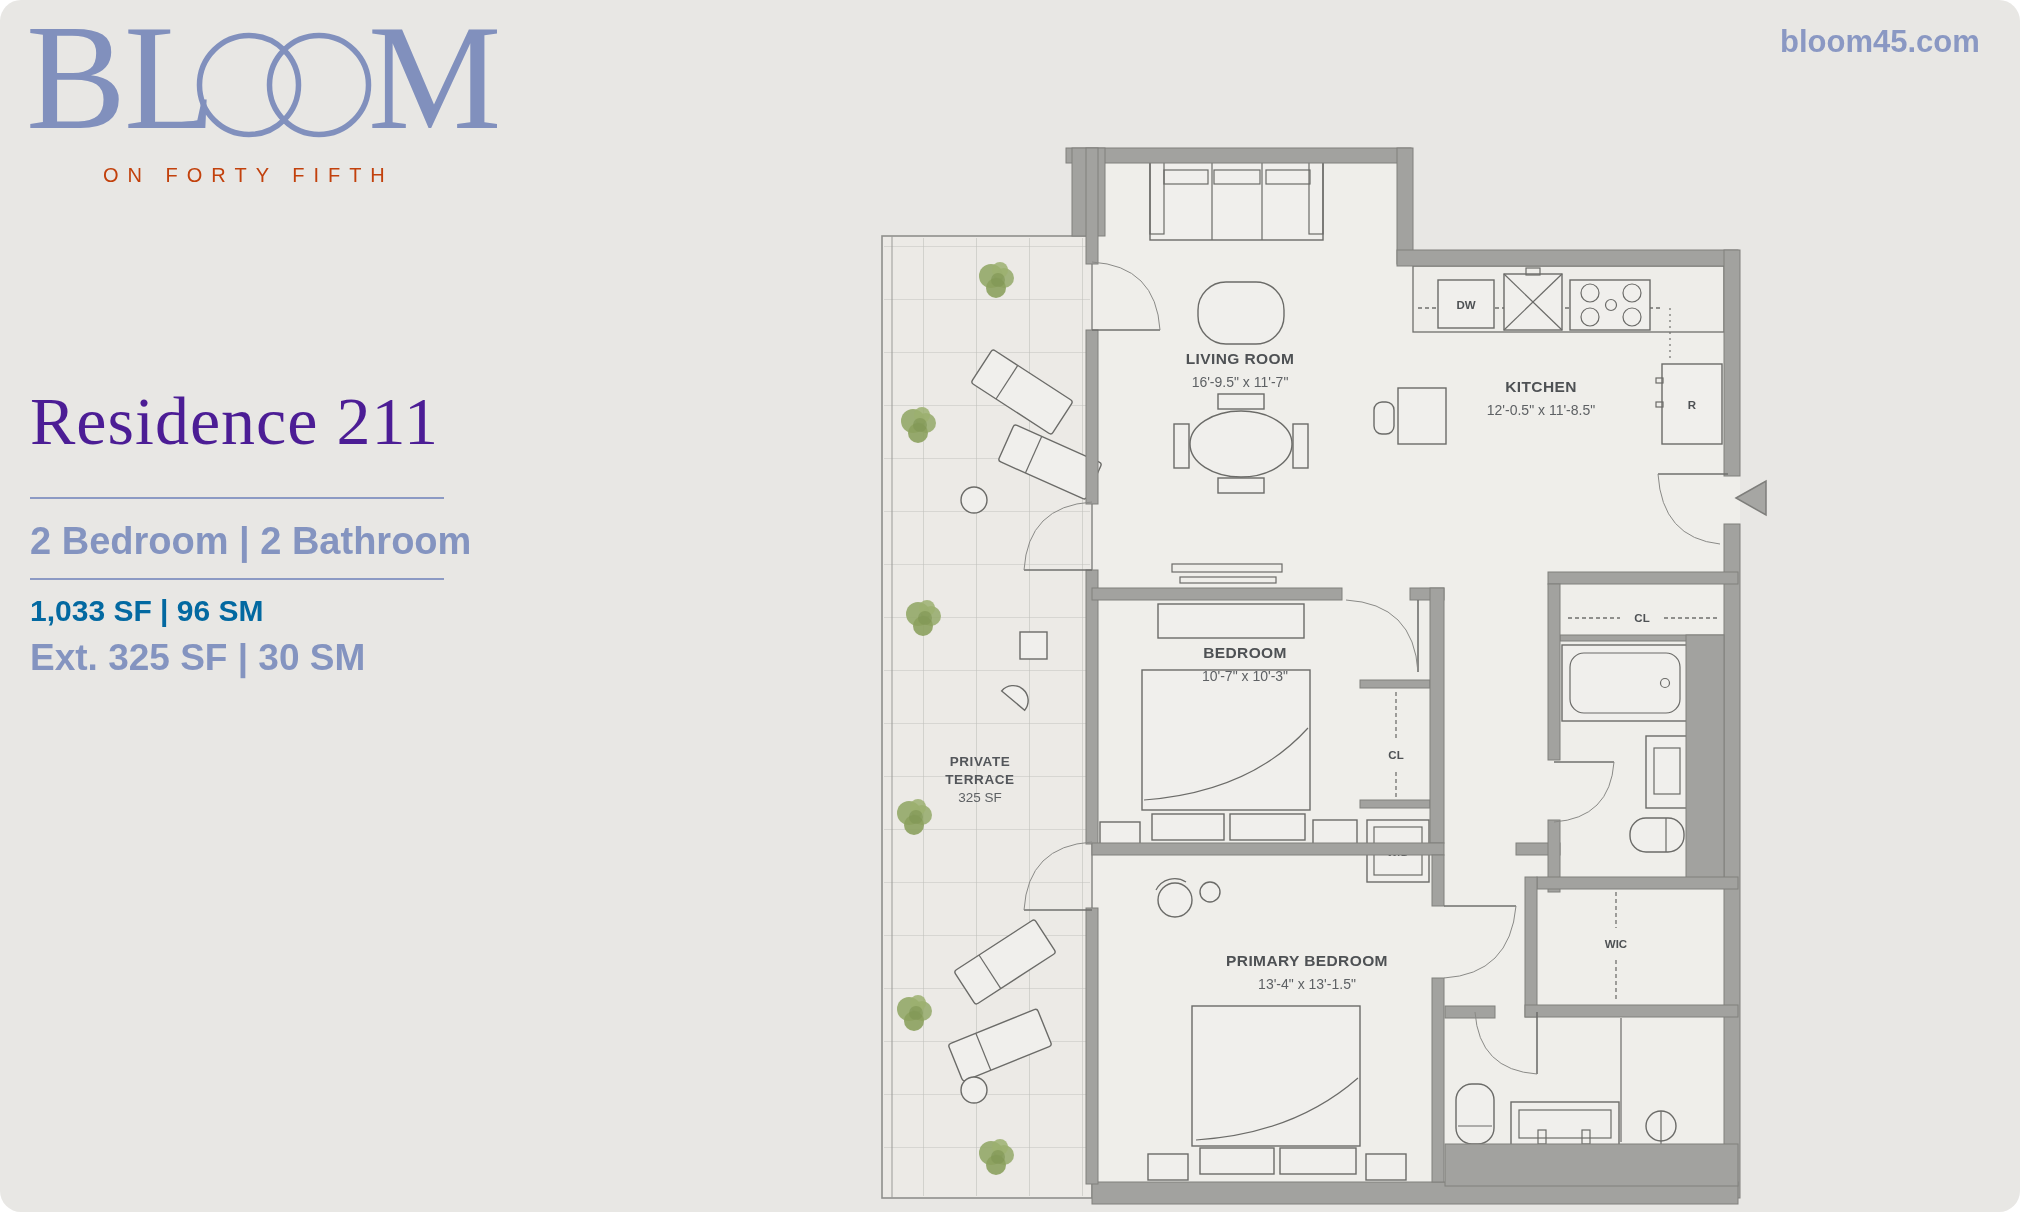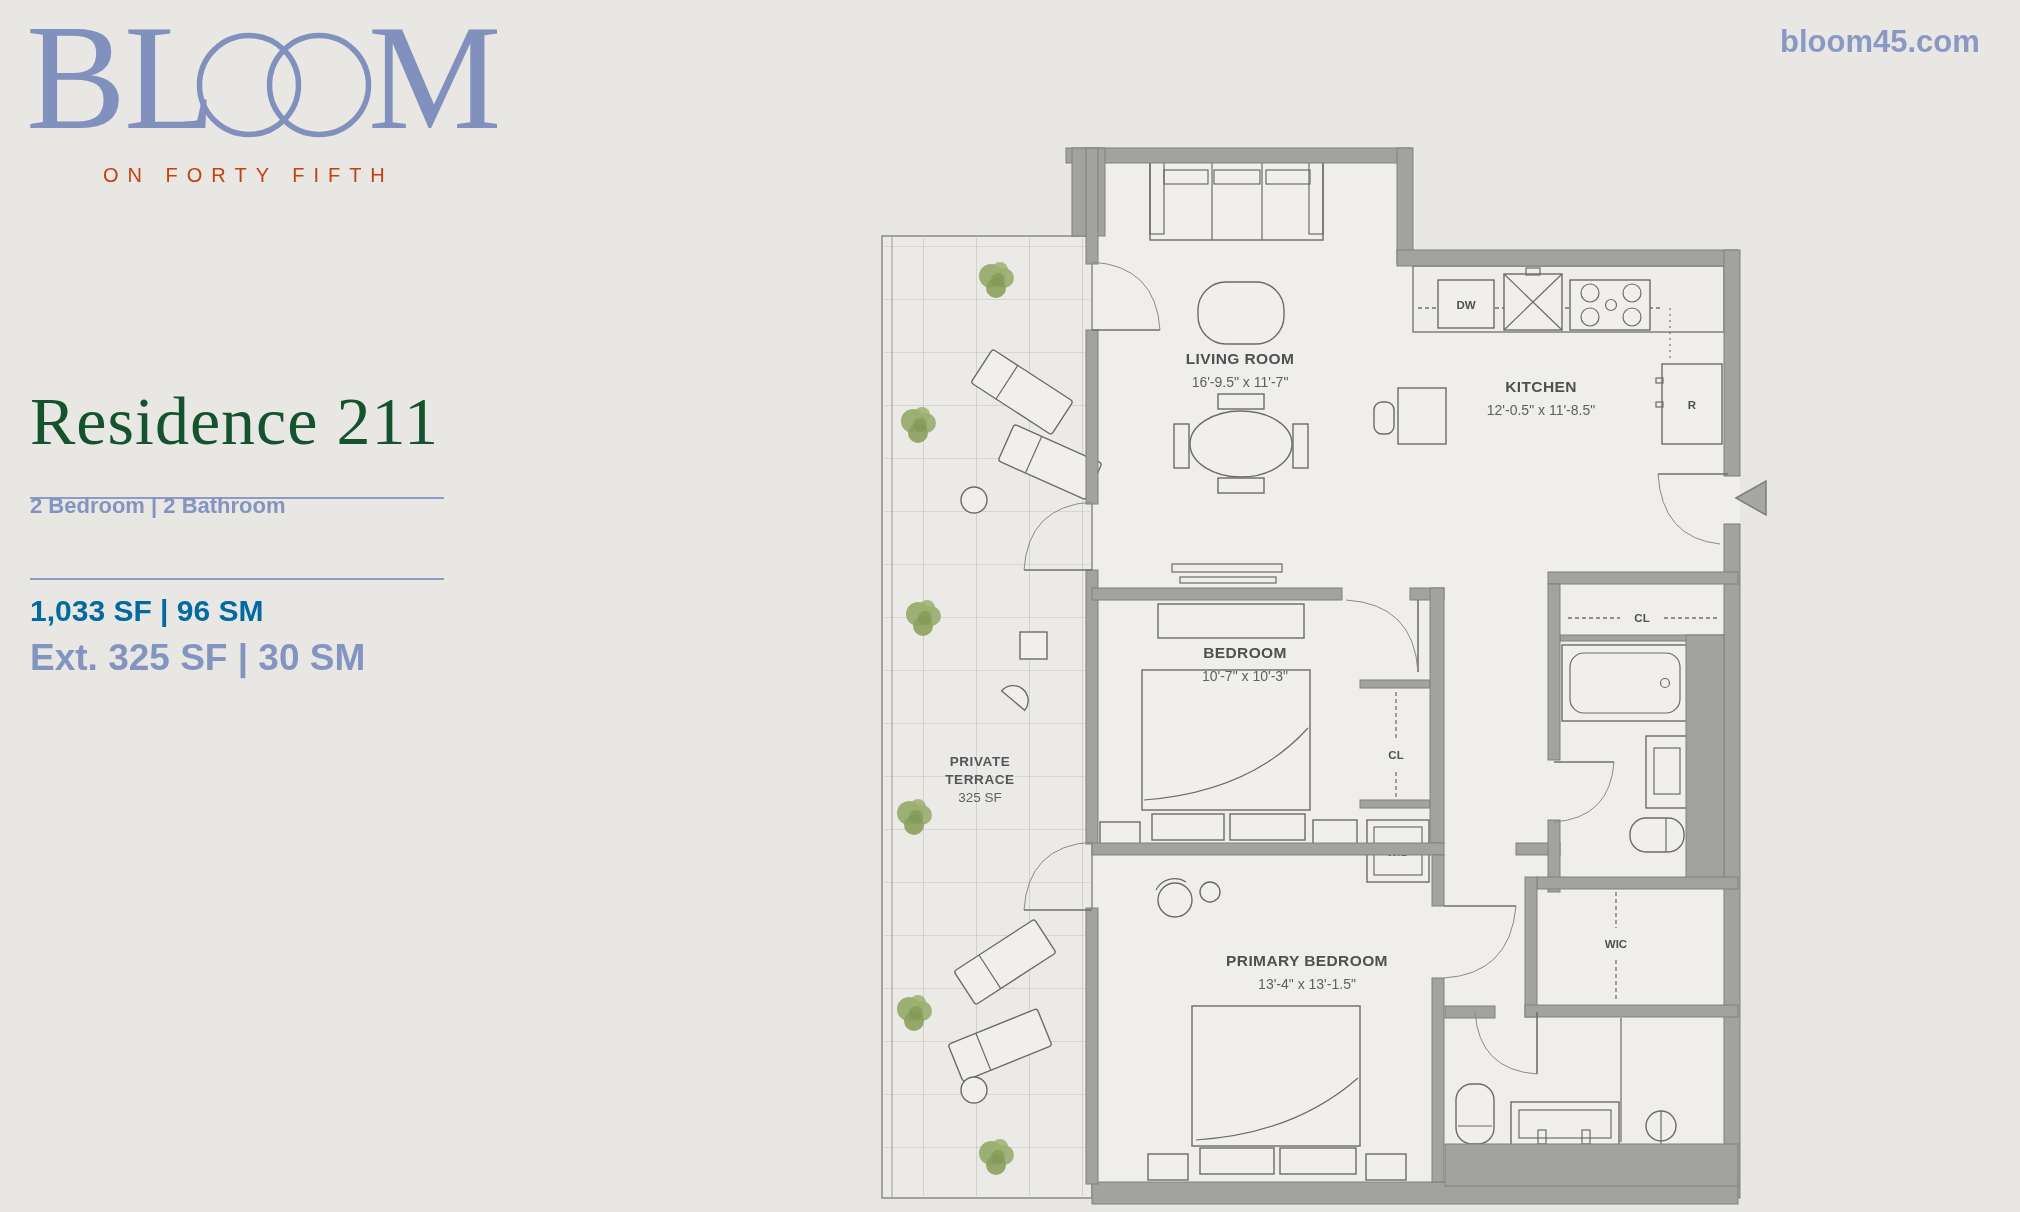--- a/index.html
+++ b/index.html
@@ -1,33 +1,33 @@
 <!DOCTYPE html>
 <html><head>
 <meta charset="utf-8">
 <style>
   html,body{margin:0;padding:0;}
   .page{position:relative;width:2020px;height:1212px;background:#e8e7e4;overflow:hidden;
-        font-family:"Liberation Sans",sans-serif;}
+        font-family:"Liberation Sans",sans-serif;border-radius:21px;}
   
   .logo{position:absolute;left:26px;top:2px;height:150px;color:#8190bd;}
   .logo-bl,.logo-m{position:absolute;top:0;font-family:"Liberation Serif",serif;
         font-size:150px;line-height:1;letter-spacing:-2px;color:#8190bd;}
   .logo-bl{left:0;}
   .logo-m{left:342px;}
   .logo-oo{position:absolute;left:170px;top:30px;}
   .tagline{position:absolute;left:103px;top:164px;font-size:20px;letter-spacing:9px;
         color:#c2410c;}
   .website{position:absolute;left:1780px;top:24px;font-size:31px;font-weight:bold;color:#8a98c3;}
   .res-title{position:absolute;left:30px;top:382px;margin:0;font-family:"Liberation Serif",serif;
-        font-weight:400;font-size:68px;color:#14532d;letter-spacing:1px;text-align:right;}
+        font-weight:400;font-size:68px;color:#4c1d95;letter-spacing:1px;text-align:right;}
   .rule{position:absolute;left:30px;width:414px;height:2px;background:#8c9ac4;}
   .rule1{top:497px;}
   .rule2{top:578px;}
-  .config{position:absolute;left:30px;top:493px;font-size:22px;font-weight:bold;color:#8494c0;}
+  .config{position:absolute;left:30px;top:520px;font-size:38px;font-weight:bold;color:#8494c0;}
   .area1{position:absolute;left:30px;top:594px;font-size:30px;font-weight:bold;color:#0369a1;}
   .area2{position:absolute;left:30px;top:637px;font-size:37px;font-weight:bold;color:#8494c0;}
   
   .plan{position:absolute;left:870px;top:140px;}
   .wall{fill:#a2a29f;stroke:#80807d;stroke-width:1;}
   .furn{fill:#f0efec;stroke:#6b6b68;stroke-width:1.4;}
   .furn-thin{fill:none;stroke:#6b6b68;stroke-width:1.2;}
   .doorleaf{stroke:#6f6f6d;stroke-width:1.6;fill:none;}
   .doorarc{stroke:#8a8a87;stroke-width:1;fill:none;}
   .dash{stroke:#70706d;stroke-width:1.3;fill:none;stroke-dasharray:4,3;}

